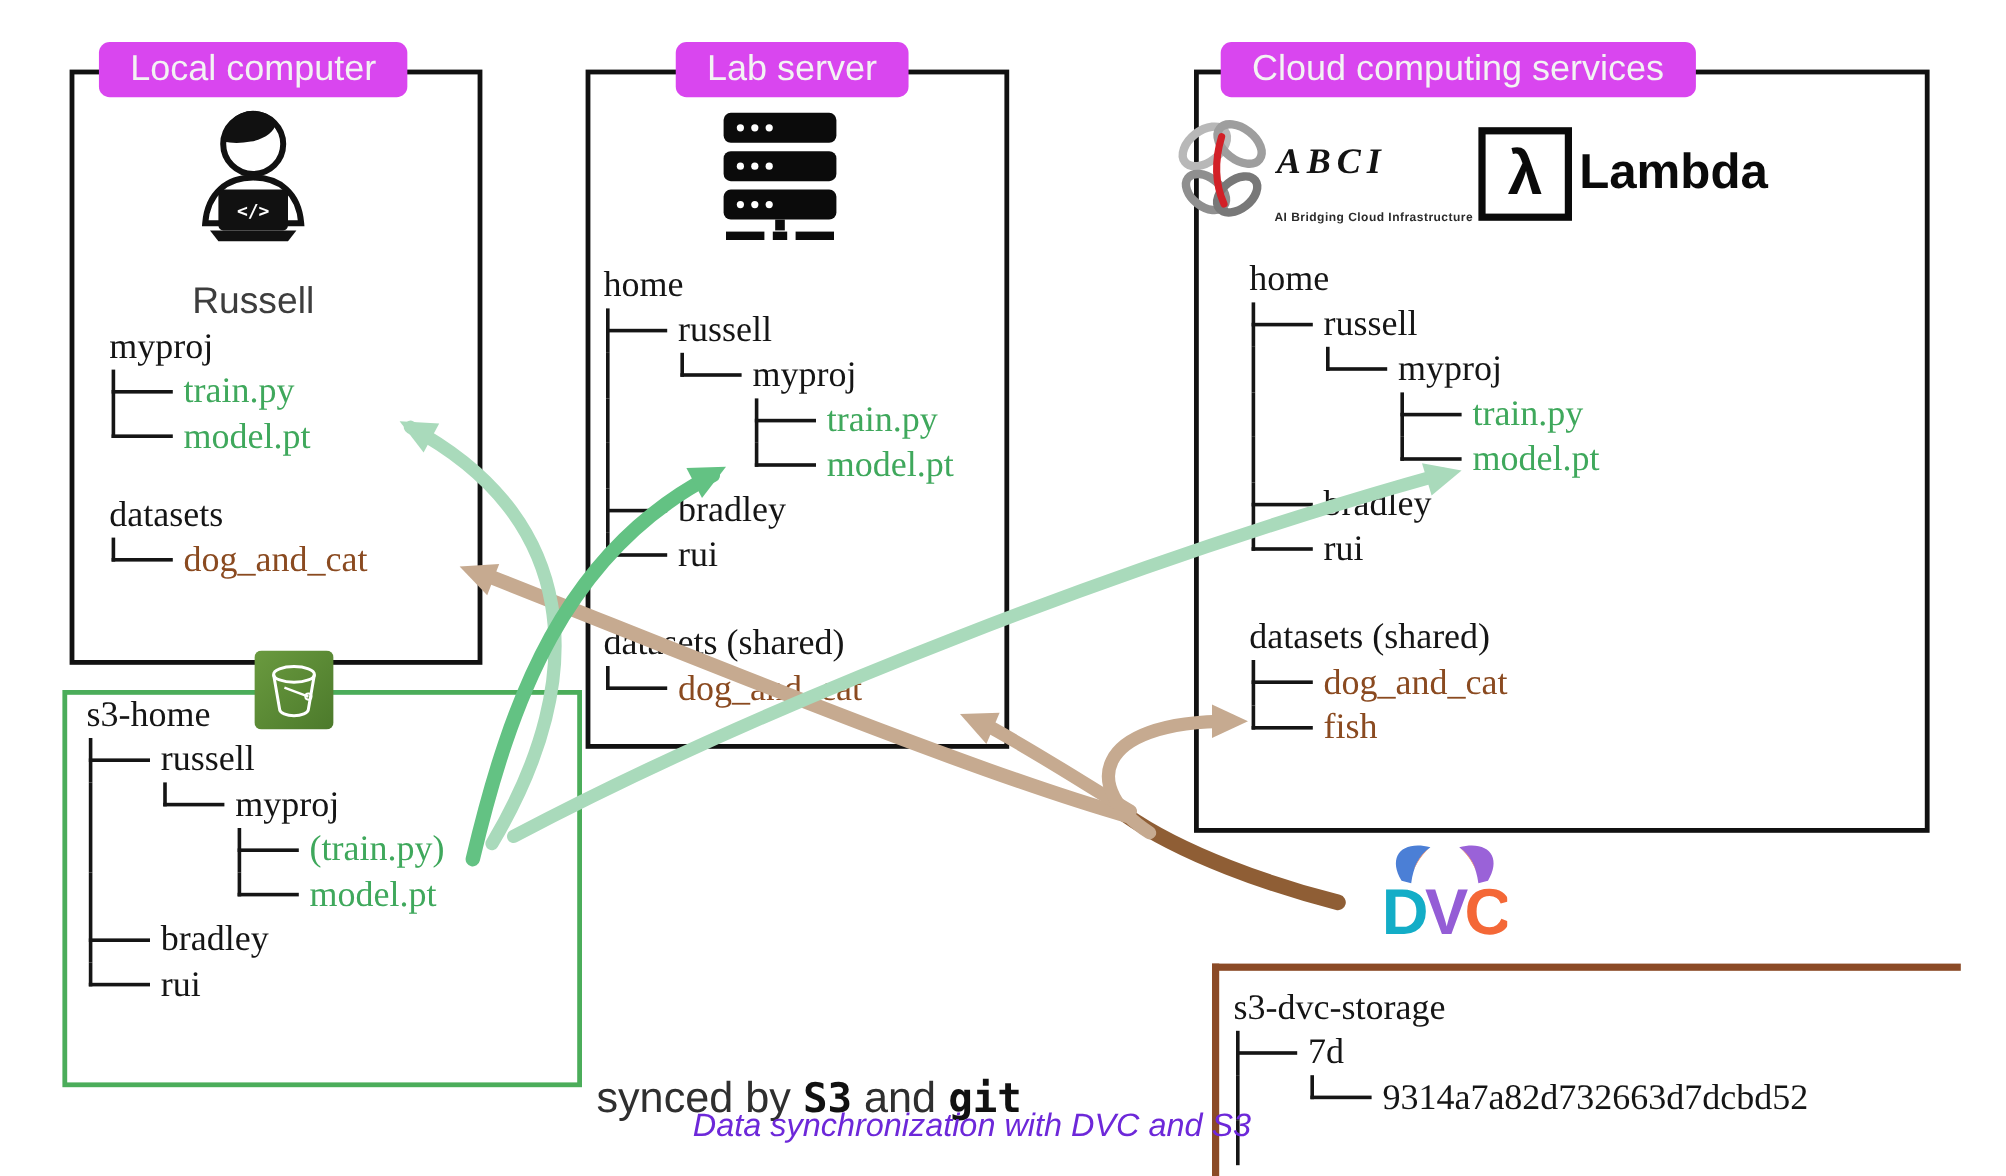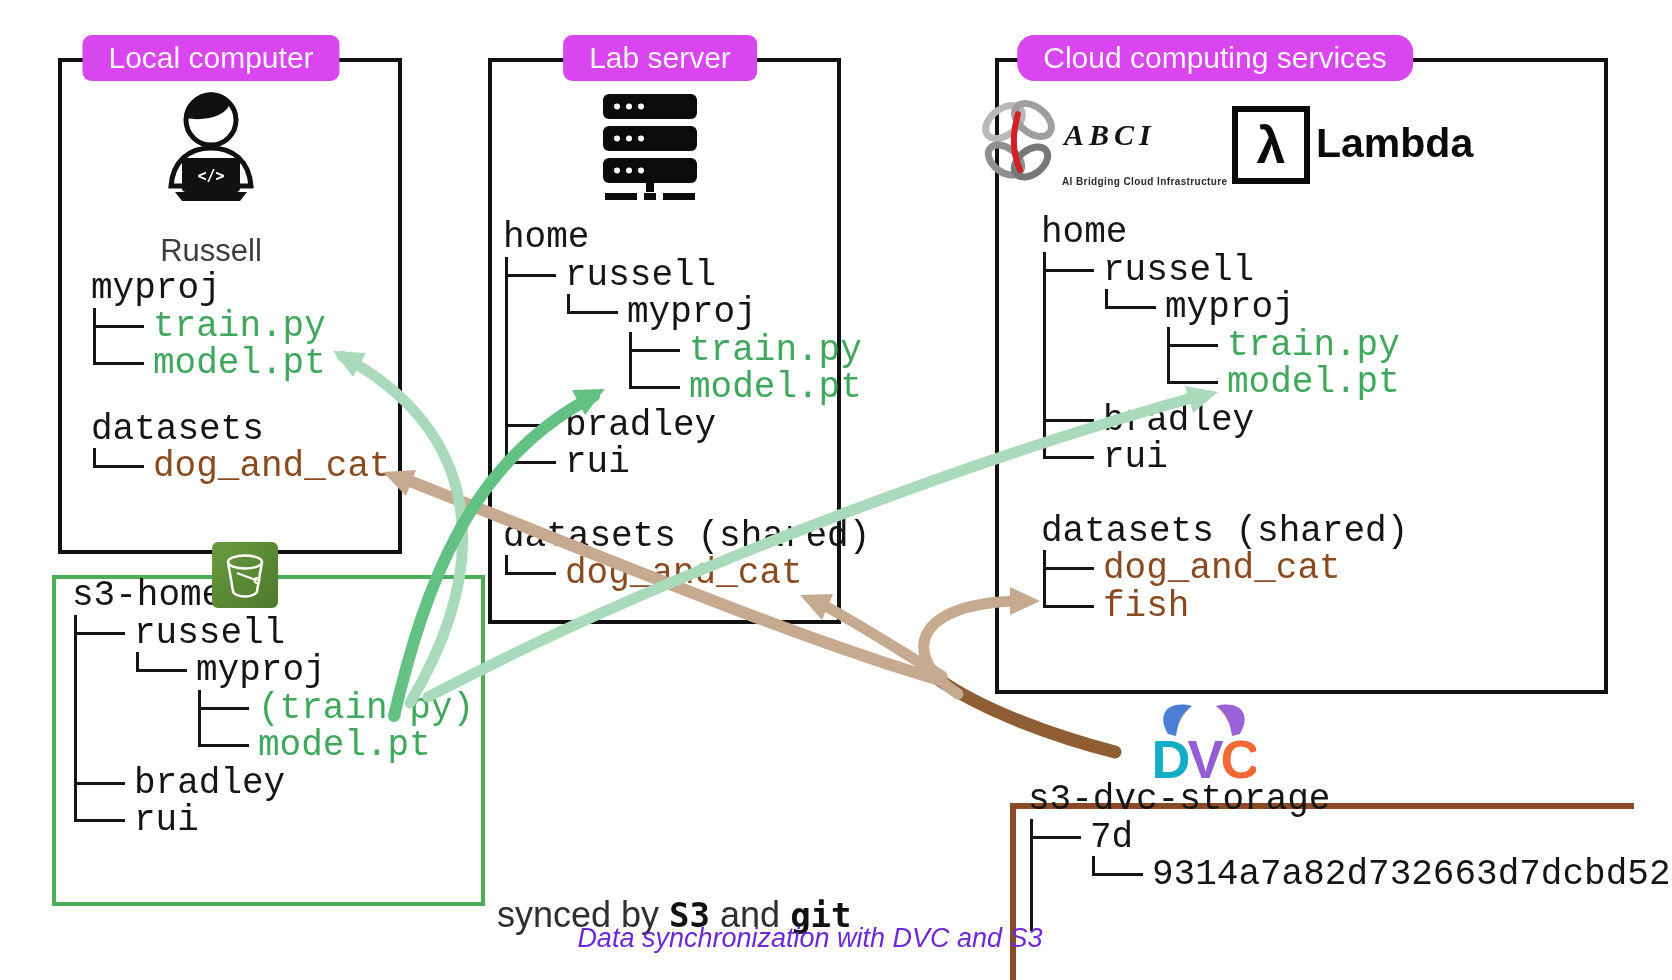--- a/index.html
+++ b/index.html
@@ -9,35 +9,35 @@
   #box-local{left:58px;top:58px;width:336px;height:488px;}
   #box-lab{left:488px;top:58px;width:345px;height:558px;}
   #box-cloud{left:995px;top:58px;width:605px;height:628px;}
   #box-s3{left:52px;top:575px;width:425px;height:323px;border:4px solid #4bad5a;}
   #box-dvc{left:1010px;top:803px;width:618px;height:177px;border:0;
            border-top:6px solid #8b4a26;border-left:6px solid #8b4a26;}
   .pill{position:absolute;transform:translate(-50%,-50%);background:#d946ef;color:#f3f3f3;
         border-radius:9px;font-size:30px;padding:6px 26px;white-space:nowrap;z-index:4;}
   #pill-local{left:211px;top:58px;}
   #pill-lab{left:660px;top:58px;}
-  #pill-cloud{left:1215px;top:58px;border-radius:17px;}
-
-  .tree{position:absolute;z-index:3;font-family:Liberation Mono, monospace;font-size:36px;}
+  #pill-cloud{left:1215px;top:58px;}
+
+  .tree{position:absolute;z-index:3;font-family:Liberation Serif, serif;font-size:30px;}
   .trow{display:flex;align-items:center;height:37.5px;}
   .g{width:62px;height:100%;position:relative;flex:none;}
   .g-v::before,.g-t::before{content:'';position:absolute;left:8px;top:0;bottom:0;width:3px;background:#151515;}
   .g-l::before{content:'';position:absolute;left:8px;top:0;height:calc(50% + 1.5px);width:3px;background:#151515;}
   .g-t::after,.g-l::after{content:'';position:absolute;left:8px;right:3px;top:calc(50% - 1.5px);height:3px;background:#151515;}
   .tl{margin-left:6px;white-space:pre;}
   .c-k{color:#151515}.c-g{color:#3fa85c}.c-b{color:#8a4a20}
   #tree-local{left:85px;top:270px;}
   #tree-lab{left:497px;top:219px;}
   #tree-cloud{left:1035px;top:214px;}
   #tree-s3{left:66px;top:577px;}
-  #tree-dvc{left:1022px;top:781px;}
+  #tree-dvc{left:1022px;top:821px;}
 
   .icon{position:absolute;z-index:4;}
   #person-icon{left:151px;top:86px;}
   #user-label{position:absolute;left:211px;top:251px;transform:translate(-50%,-50%);
               font-size:31px;color:#3d3d3d;z-index:3;}
   #server-icon{left:595px;top:92px;}
   #bucket-icon{left:212px;top:542px;z-index:5;}
   #abci-butterfly{left:978px;top:96px;}
   #abci-text{position:absolute;left:1064px;top:118px;font-size:30px;font-style:italic;
              font-weight:900;letter-spacing:5px;color:#131313;z-index:3;font-family:Liberation Serif, serif;}

